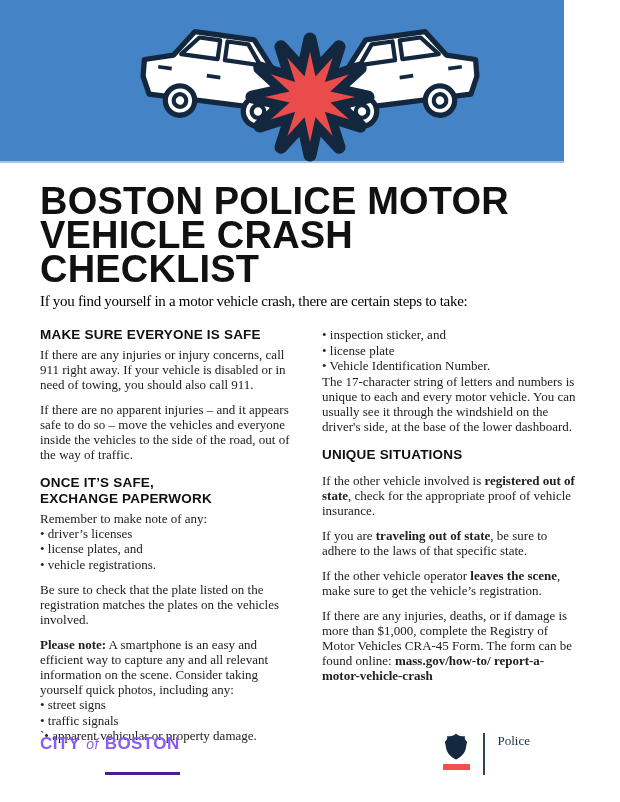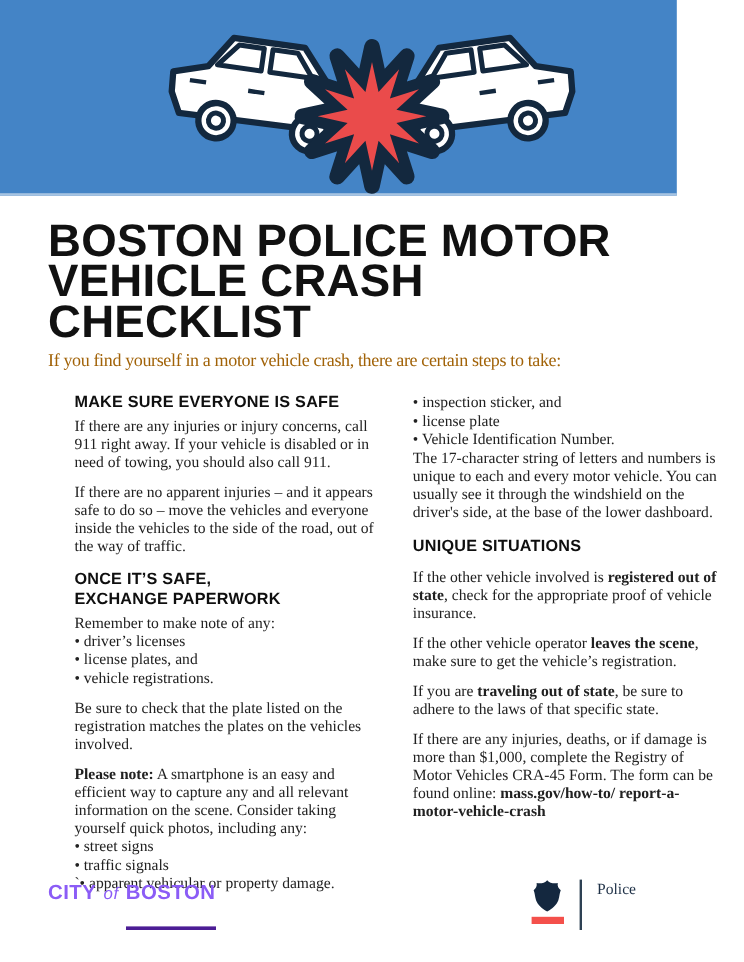--- a/index.html
+++ b/index.html
@@ -29,30 +29,29 @@
     font-weight: bold;
     font-size: 38px;
     line-height: 34px;
     letter-spacing: 0.2px;
     color: #111111;
   }
   .subtitle {
     margin-top: 7px;
     font-size: 15px;
     letter-spacing: -0.3px;
-    color: #a16207;
+    color: #000000;
   }
 
   
   .cols {
     display: grid;
     grid-template-columns: 262px 258px;
     column-gap: 20px;
     margin-top: 17px;
-    margin-left: 22px;
   }
   .sec-h {
     font-family: "Liberation Sans", sans-serif;
     font-weight: bold;
     font-size: 13.5px;
     line-height: 16.5px;
     letter-spacing: 0.2px;
     color: #0f0f0f;
     margin: 13px 0 3px 0;
   }
@@ -162,22 +161,22 @@
         </div>
       <div>
           <div class="bullets">
             <div class="bullet-line">• inspection sticker, and</div>
             <div class="bullet-line">• license plate</div>
             <div class="bullet-line">• Vehicle Identification Number.</div>
           </div>
           <p class="body-p tight"><span>The 17-character string of letters and numbers is unique to each and every motor vehicle. You can usually see it through the windshield on the driver's side, at the base of the lower dashboard.</span></p>
           <div class="sec-h">UNIQUE SITUATIONS</div>
           <p class="body-p"><span>If the other vehicle involved is </span><b>registered out of state</b><span>, check for the appropriate proof of vehicle insurance.</span></p>
+          <p class="body-p"><span>If you are </span><b>traveling out of state</b><span>, be sure to adhere to the laws of that specific state.</span></p>
           <p class="body-p"><span>If the other vehicle operator </span><b>leaves the scene</b><span>, make sure to get the vehicle’s registration.</span></p>
-          <p class="body-p"><span>If you are </span><b>traveling out of state</b><span>, be sure to adhere to the laws of that specific state.</span></p>
           <p class="body-p"><span>If there are any injuries, deaths, or if damage is more than $1,000, complete the Registry of Motor Vehicles CRA-45 Form. The form can be found online: </span><b>mass.gov/how-to/ report-a-motor-vehicle-crash</b></p>
         </div>
     </div>
   </div>
 
   <div class="footer">
     <div class="cob">
       <span>CITY</span>
       <span class="of">of</span>
       <span class="boston">BOSTON</span>

